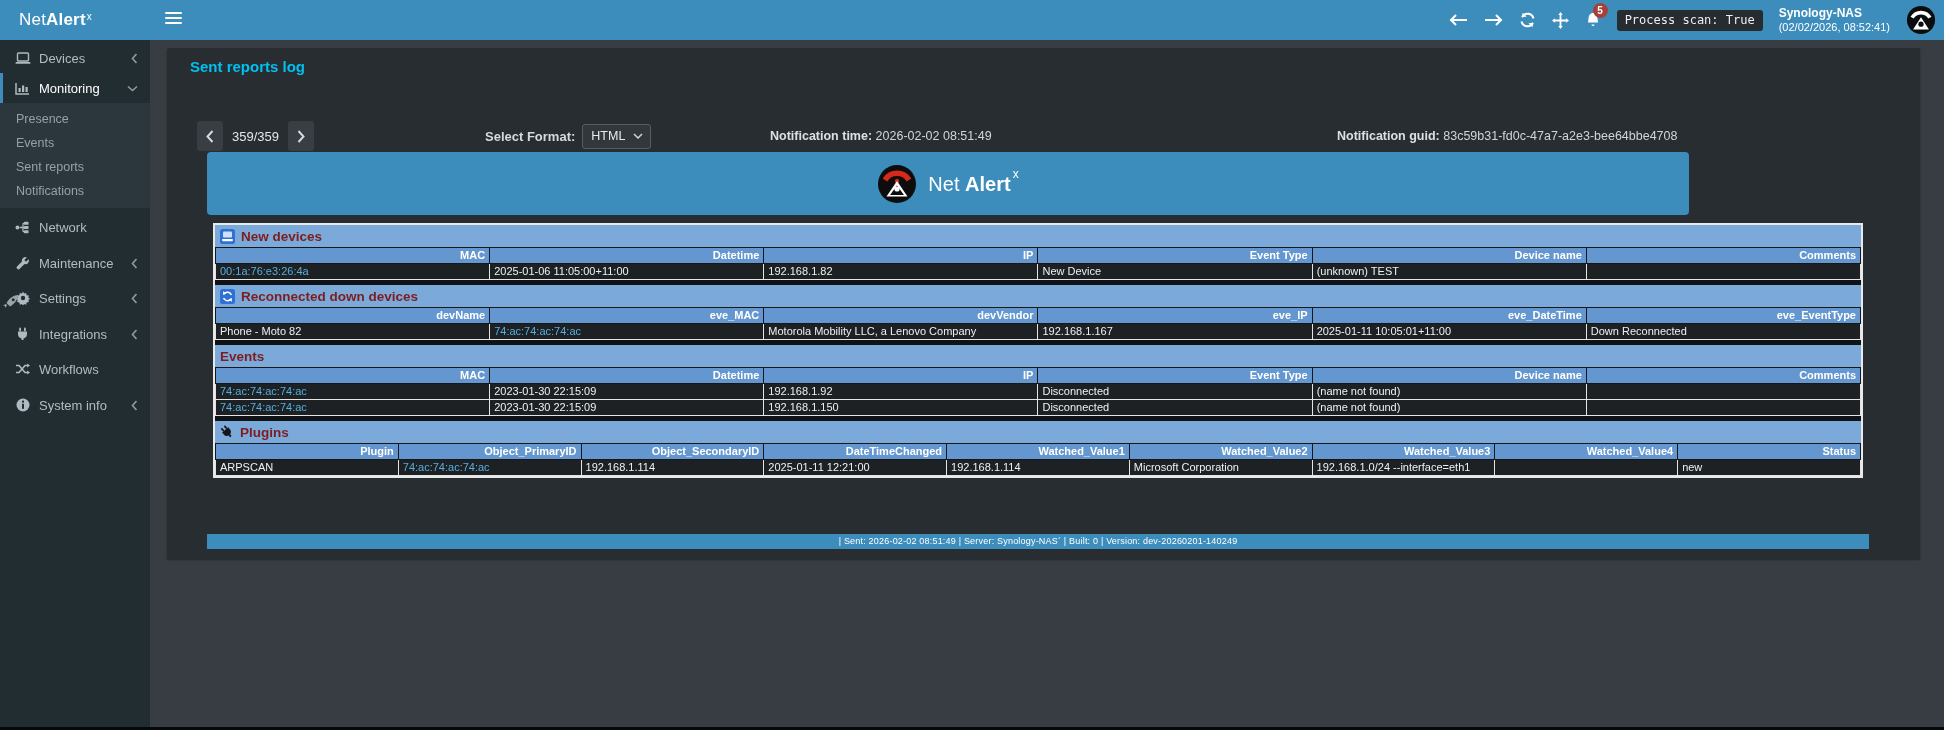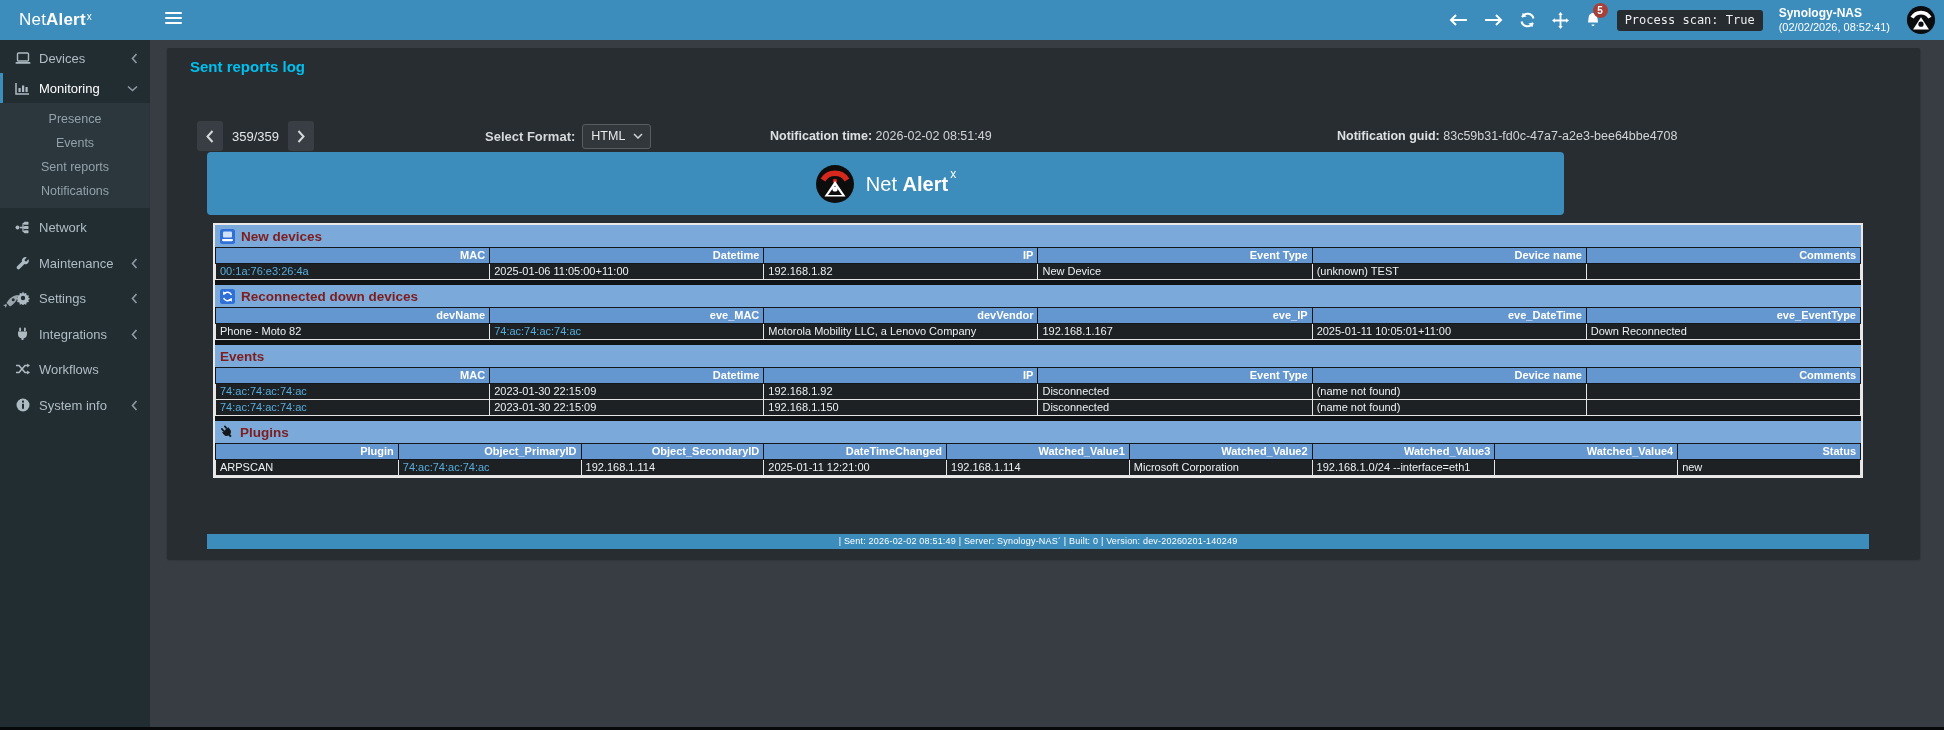--- a/index.html
+++ b/index.html
@@ -15,21 +15,21 @@
   .sidebar-logo { height:40px; background:#3c8dbc; color:#fff; display:flex; align-items:center; padding-left:19px; font-size:17px; letter-spacing:.2px; }
   .sidebar-logo b { font-weight:bold; }
   .sidebar-logo sup { font-size:10px; margin-left:1px; top:-4px; position:relative; }
   .side-item { display:flex; align-items:center; height:30px; padding:0 12px 0 14px; color:#b0bdc4; font-size:13px; position:relative; cursor:pointer; }
   .side-item .ic { width:17px; height:15px; display:flex; align-items:center; justify-content:center; color:#aebac1; flex:0 0 17px; }
   .side-item .lbl { margin-left:8px; white-space:nowrap; }
   .side-item .chev { margin-left:auto; color:#8e9ba2; display:flex; }
   .side-item.active { color:#fff; }
   .side-item.active::before { content:""; position:absolute; left:0; top:0; bottom:0; width:3px; background:#3c8dbc; }
   .submenu { background:#2c373d; padding:4px 0 5px 0; }
-  .sub-item { height:24px; display:flex; align-items:center; padding-left:0; color:#93a1a8; font-size:12.5px; cursor:pointer;justify-content:center; }
+  .sub-item { height:24px; display:flex; align-items:center; padding-left:16px; color:#93a1a8; font-size:12.5px; cursor:pointer; }
   .m-devices { margin-top:3px; }
   .m-monitoring { margin-top:0; }
   .m-network { margin-top:4px; }
   .m-maintenance { margin-top:6px; }
   .m-settings { margin-top:5px; }
   .m-integrations { margin-top:6px; }
   .m-workflows { margin-top:5px; }
   .m-systeminfo { margin-top:6px; }
   #rocket { position:absolute; left:1px; top:292px; z-index:9; cursor:pointer; }
   
@@ -52,21 +52,21 @@
   .pg-btn { width:26px; height:30px; background:#383e43; border:none; border-radius:3px; color:#d6dadd; display:flex; align-items:center; justify-content:center; cursor:pointer; }
   .pg-count { color:#e4e7e9; font-size:13px; }
   .format { position:absolute; left:318px; top:76px; display:flex; align-items:center; gap:7px; }
   .format .flabel { color:#d7dadc; font-size:13px; font-weight:bold; }
   .fselect { background:#32373c; border:1px solid #565e64; border-radius:3px; color:#e8eaec; font-size:12.5px; padding:4px 7px 5px 8px; display:flex; align-items:center; gap:8px; cursor:pointer; }
   .meta { position:absolute; top:81px; color:#d2d5d8; font-size:12.5px; white-space:nowrap; }
   .meta b { font-weight:bold; color:#dde0e2; }
   .ntime { left:603px; }
   .nguid { left:1170px; }
   
-  .report-band { position:absolute; left:40px; top:104px; width:1357px; height:63px; background:#3c8dbc; border-radius:4px; display:flex; align-items:center; justify-content:center; gap:11px; }
+  .report-band { position:absolute; left:40px; top:104px; width:1482px; height:63px; background:#3c8dbc; border-radius:4px; display:flex; align-items:center; justify-content:center; gap:11px; }
   .band-title { color:#fff; font-size:20px; }
   .band-title b { font-weight:bold; }
   .band-title sup { font-size:12px; position:relative; top:-5px; margin-left:2px; }
   .tables { position:absolute; left:46px; top:175px; width:1650px; background:#101315; border:2px solid #e9e9e9; }
   .sec-head { height:22px; background:#7aa9da; display:flex; align-items:center; gap:6px; padding-left:5px; color:#7f1d1d; font-weight:bold; font-size:13.5px; }
   .sec-gap { height:5px; }
   table { width:100%; border-collapse:collapse; table-layout:fixed; }
   th { background:#6497cf; color:#fff; font-size:11px; font-weight:bold; text-align:right; padding:1px 4px 2px; border:1px solid #15181a; height:15px; white-space:nowrap; overflow:hidden; }
   td { background:#1d2124; color:#eef1f2; font-size:11px; padding:1px 4px 2px; border:1px solid #e5e5e5; height:16px; white-space:nowrap; overflow:hidden; }
   .cols6 th, .cols6 td { width:16.666%; }

